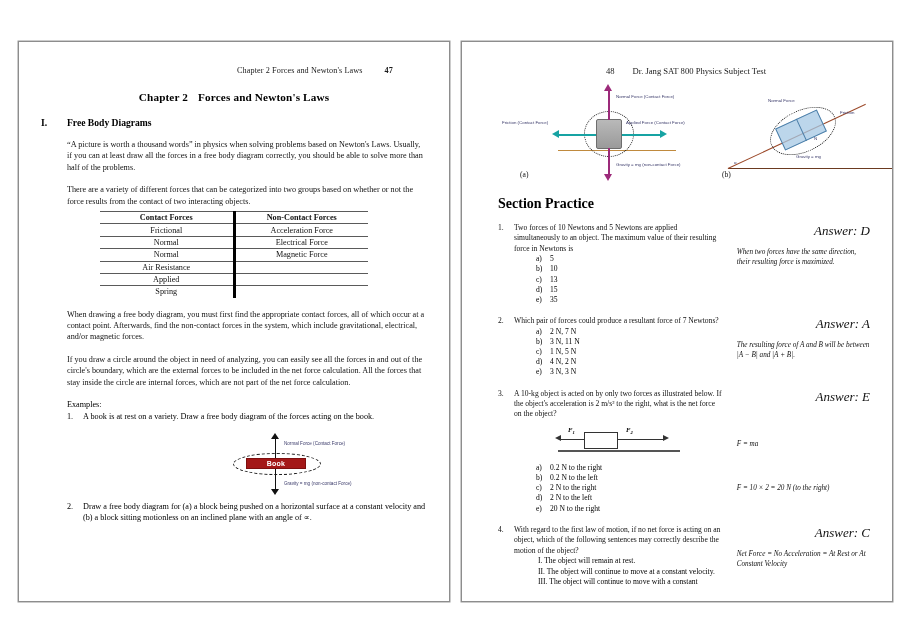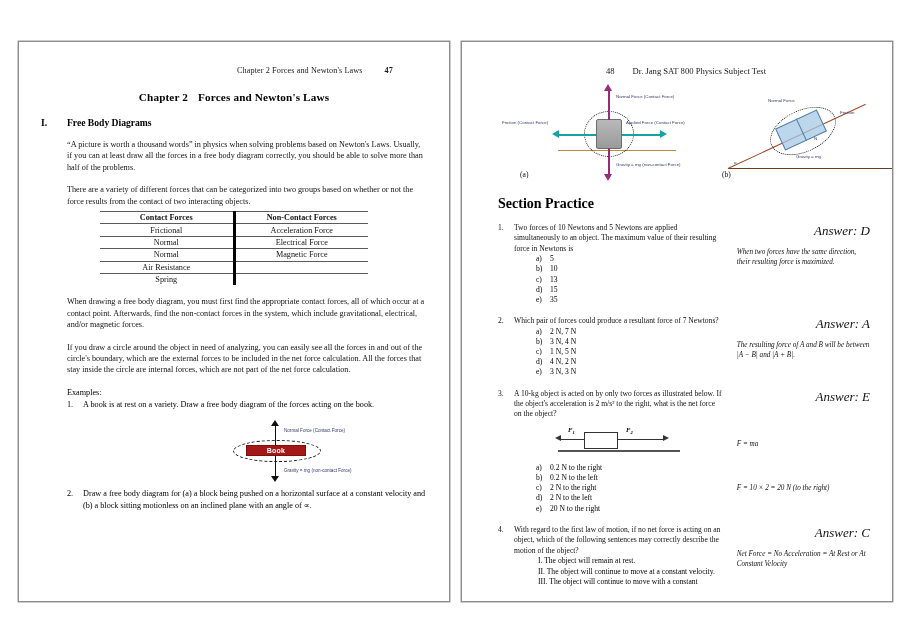--- a/index.html
+++ b/index.html
@@ -252,20 +252,24 @@
           <tr>
             <td class="c1">Normal</td>
             <td>Electrical Force</td>
           </tr>
           <tr>
             <td class="c1">Normal</td>
             <td>Magnetic Force</td>
           </tr>
           <tr>
             <td class="c1">Air Resistance</td>
+            <td></td>
+          </tr>
+          <tr>
+            <td class="c1">Applied</td>
             <td></td>
           </tr>
           <tr>
             <td class="c1 empty">Spring</td>
             <td class="empty"></td>
           </tr>
         </tbody>
       </table>
 
       <p class="body">When drawing a free body diagram, you must first find the appropriate contact forces, all of which occur at a contact point. Afterwards, find the non-contact forces in the system, which include gravitational, electrical, and/or magnetic forces.</p>
@@ -387,21 +391,21 @@
             <span class="qn">2.</span>
             <span class="q-text">Which pair of forces could produce a resultant force of 7 Newtons?</span>
           </div>
           <ol class="choices">
             <li>
                 <span class="ck">a)</span>
                 <span>2 N, 7 N</span>
               </li>
             <li>
                 <span class="ck">b)</span>
-                <span>3 N, 4 N</span>
+                <span>3 N, 11 N</span>
               </li>
             <li>
                 <span class="ck">c)</span>
                 <span>1 N, 5 N</span>
               </li>
             <li>
                 <span class="ck">d)</span>
                 <span>4 N, 2 N</span>
               </li>
             <li>

